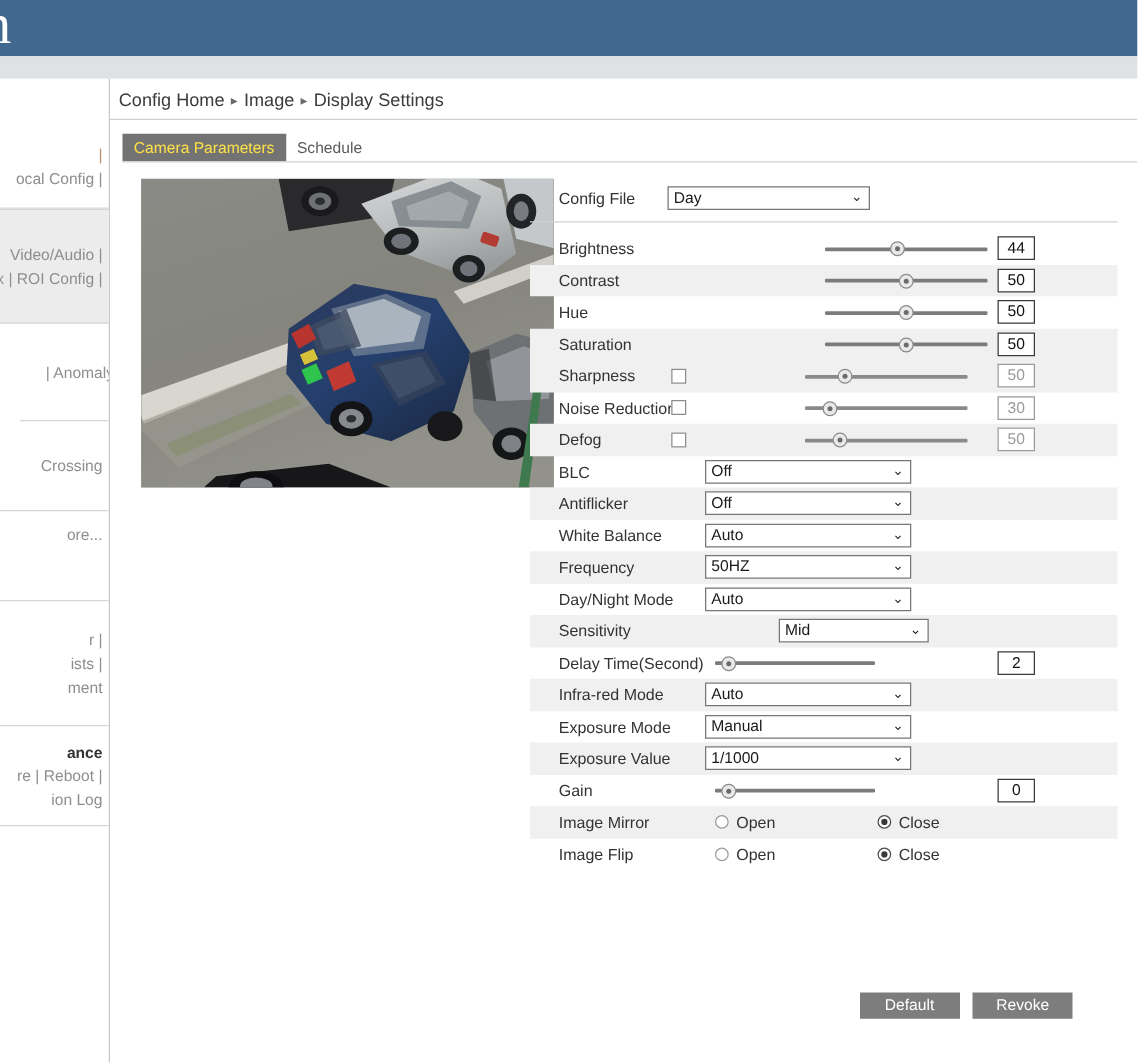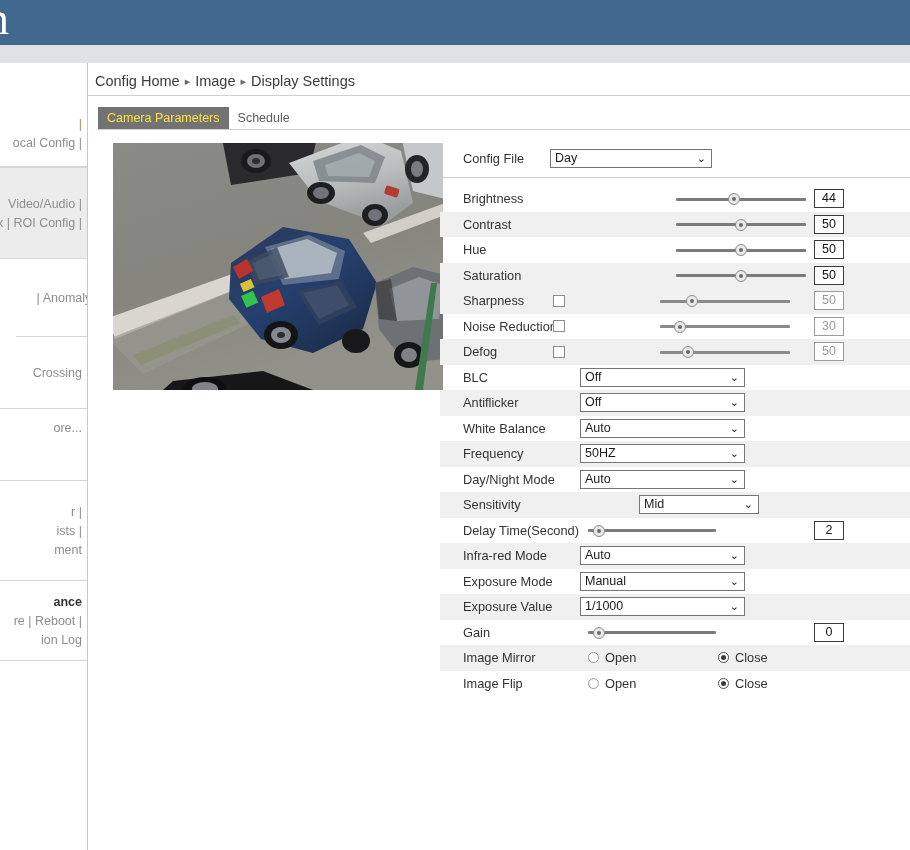--- a/index.html
+++ b/index.html
@@ -74,21 +74,21 @@
 
   
   .preview{
     position:absolute;left:25px;top:80px;width:330px;height:247px;
     overflow:hidden;background:#8d8d8a;
   }
   .preview svg{display:block;}
 
   
   .form{
-    position:absolute;left:352px;top:78px;width:470px;
+    position:absolute;left:336px;top:78px;width:470px;
   }
   .row{
     position:relative;height:25.5px;width:470px;
   }
   .row.alt{background:#f0f0f0;}
   .rlabel{
     position:absolute;left:23px;top:0;height:25.5px;line-height:25.5px;
     font-size:12.8px;color:#333;white-space:nowrap;
   }
 
@@ -433,15 +433,20 @@
           <div class="radio-wrap" style="left: 148px;"><span class="rdo"></span><span>Open</span></div>
           <div class="radio-wrap" style="left: 278px;"><span class="rdo on"></span><span>Close</span></div>
         </div>
         <div class="row">
           <div class="rlabel">Image Flip</div>
           <div class="radio-wrap" style="left: 148px;"><span class="rdo"></span><span>Open</span></div>
           <div class="radio-wrap" style="left: 278px;"><span class="rdo on"></span><span>Close</span></div>
         </div>
       </div>
 
+    <div class="btns">
+      <span style="display:inline-block;width:244px;"></span>
+      <span class="btn">Default</span>
+      <span class="btn">Revoke</span>
+    </div>
 
   </div>
 </div>
 
 </body></html>

